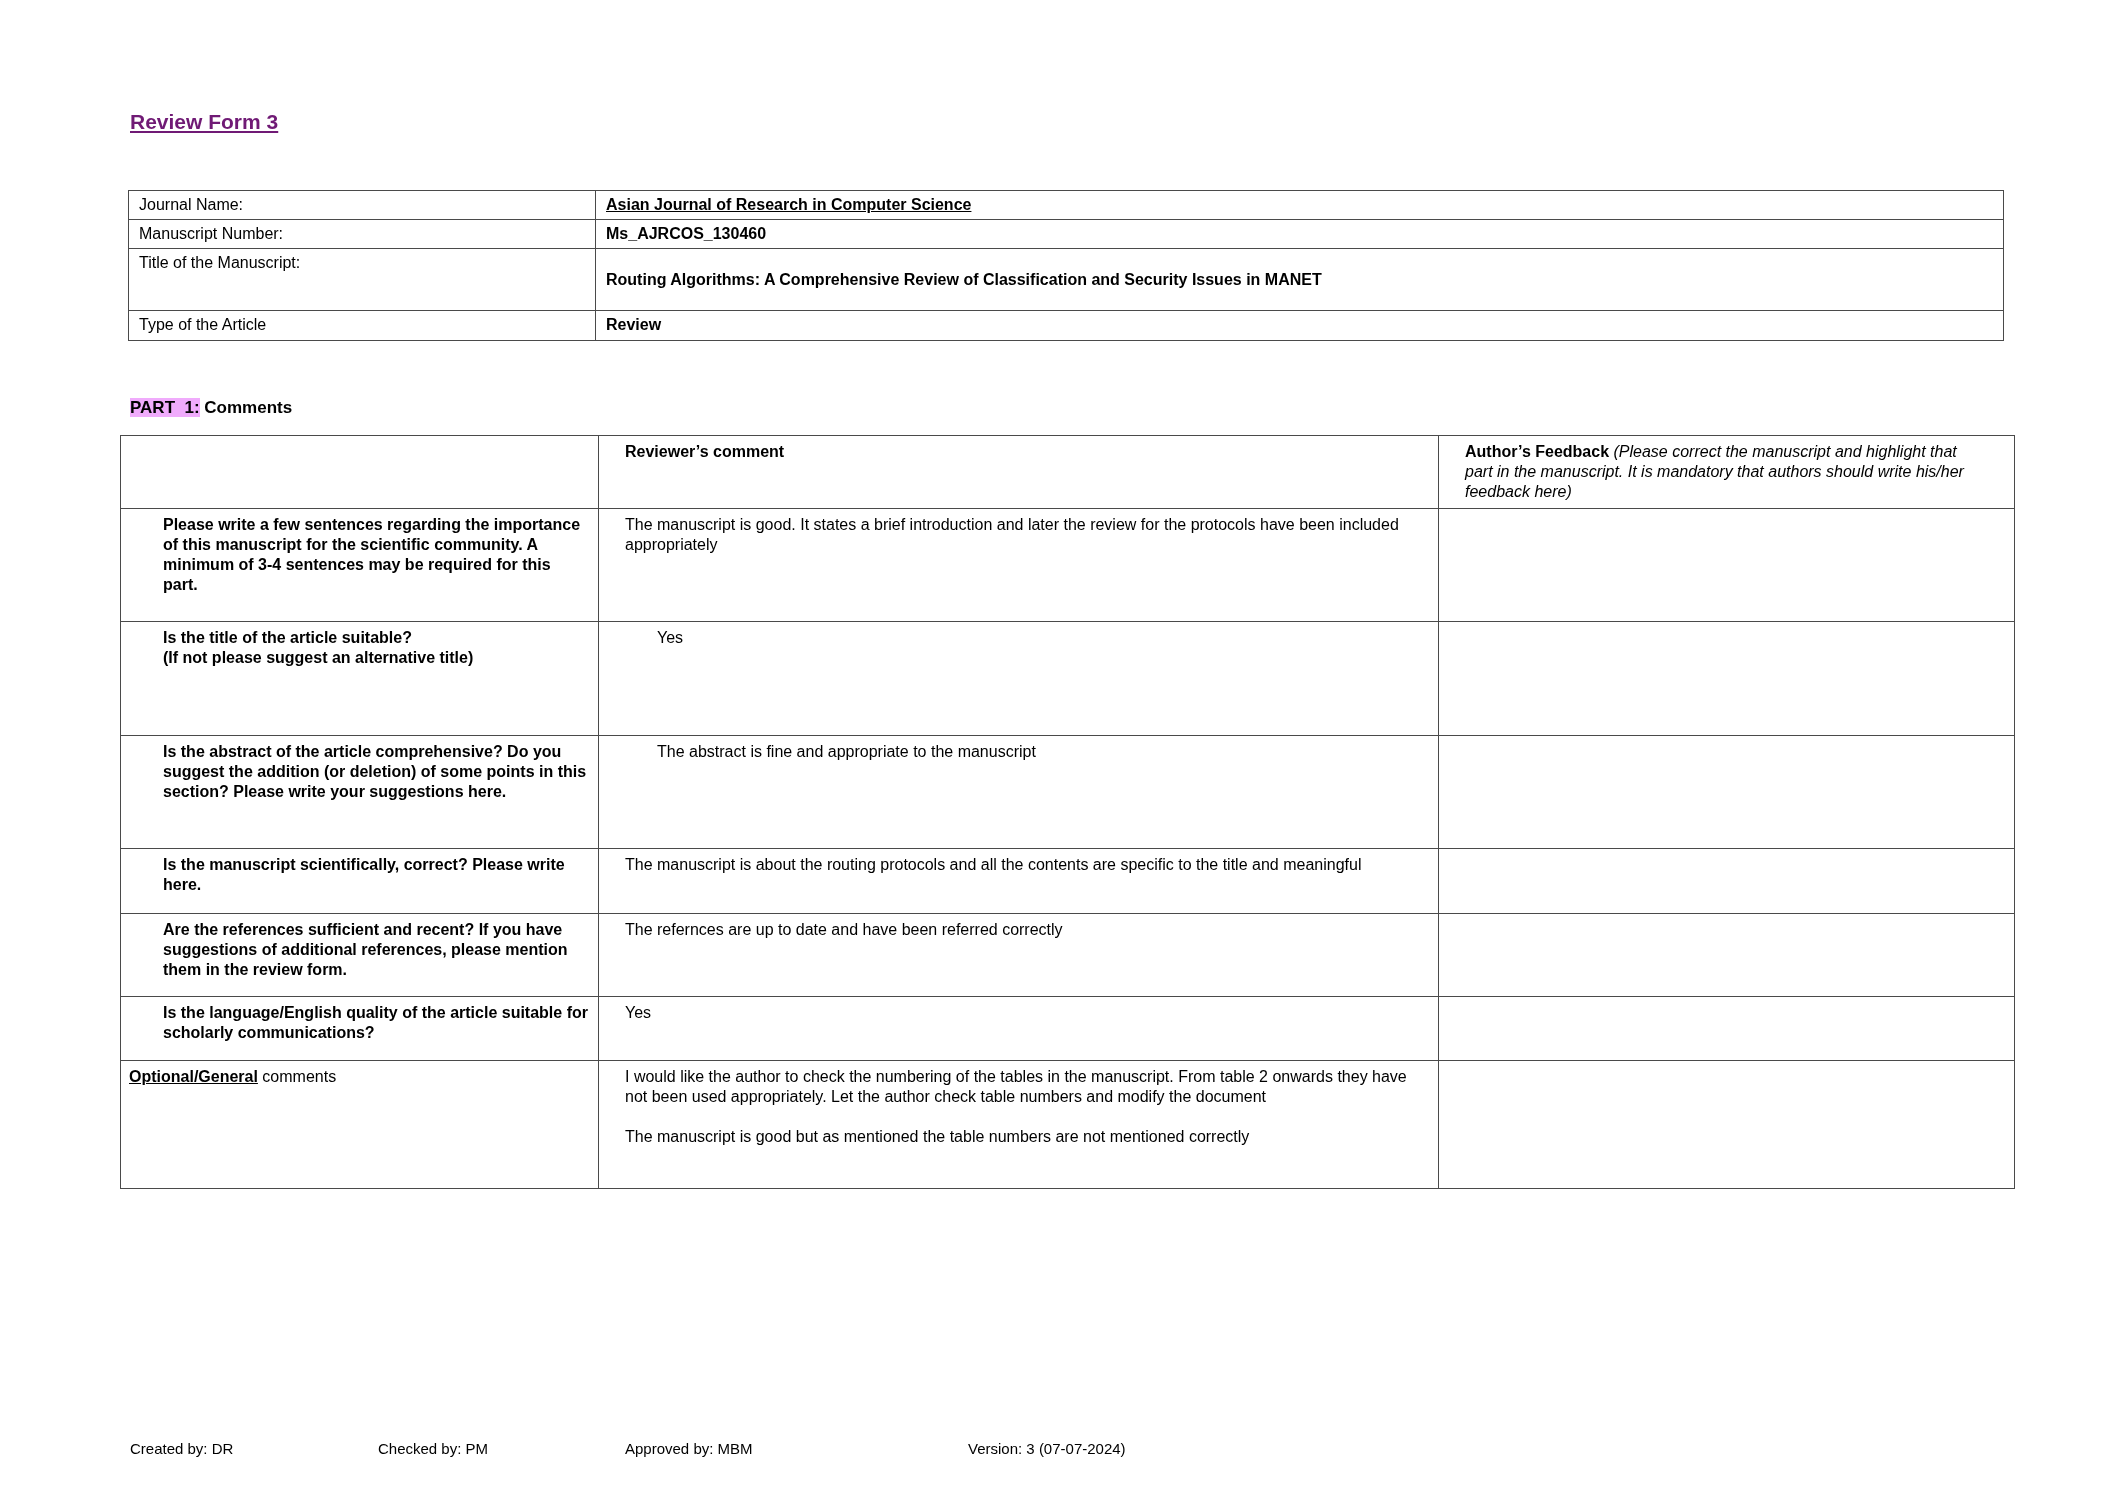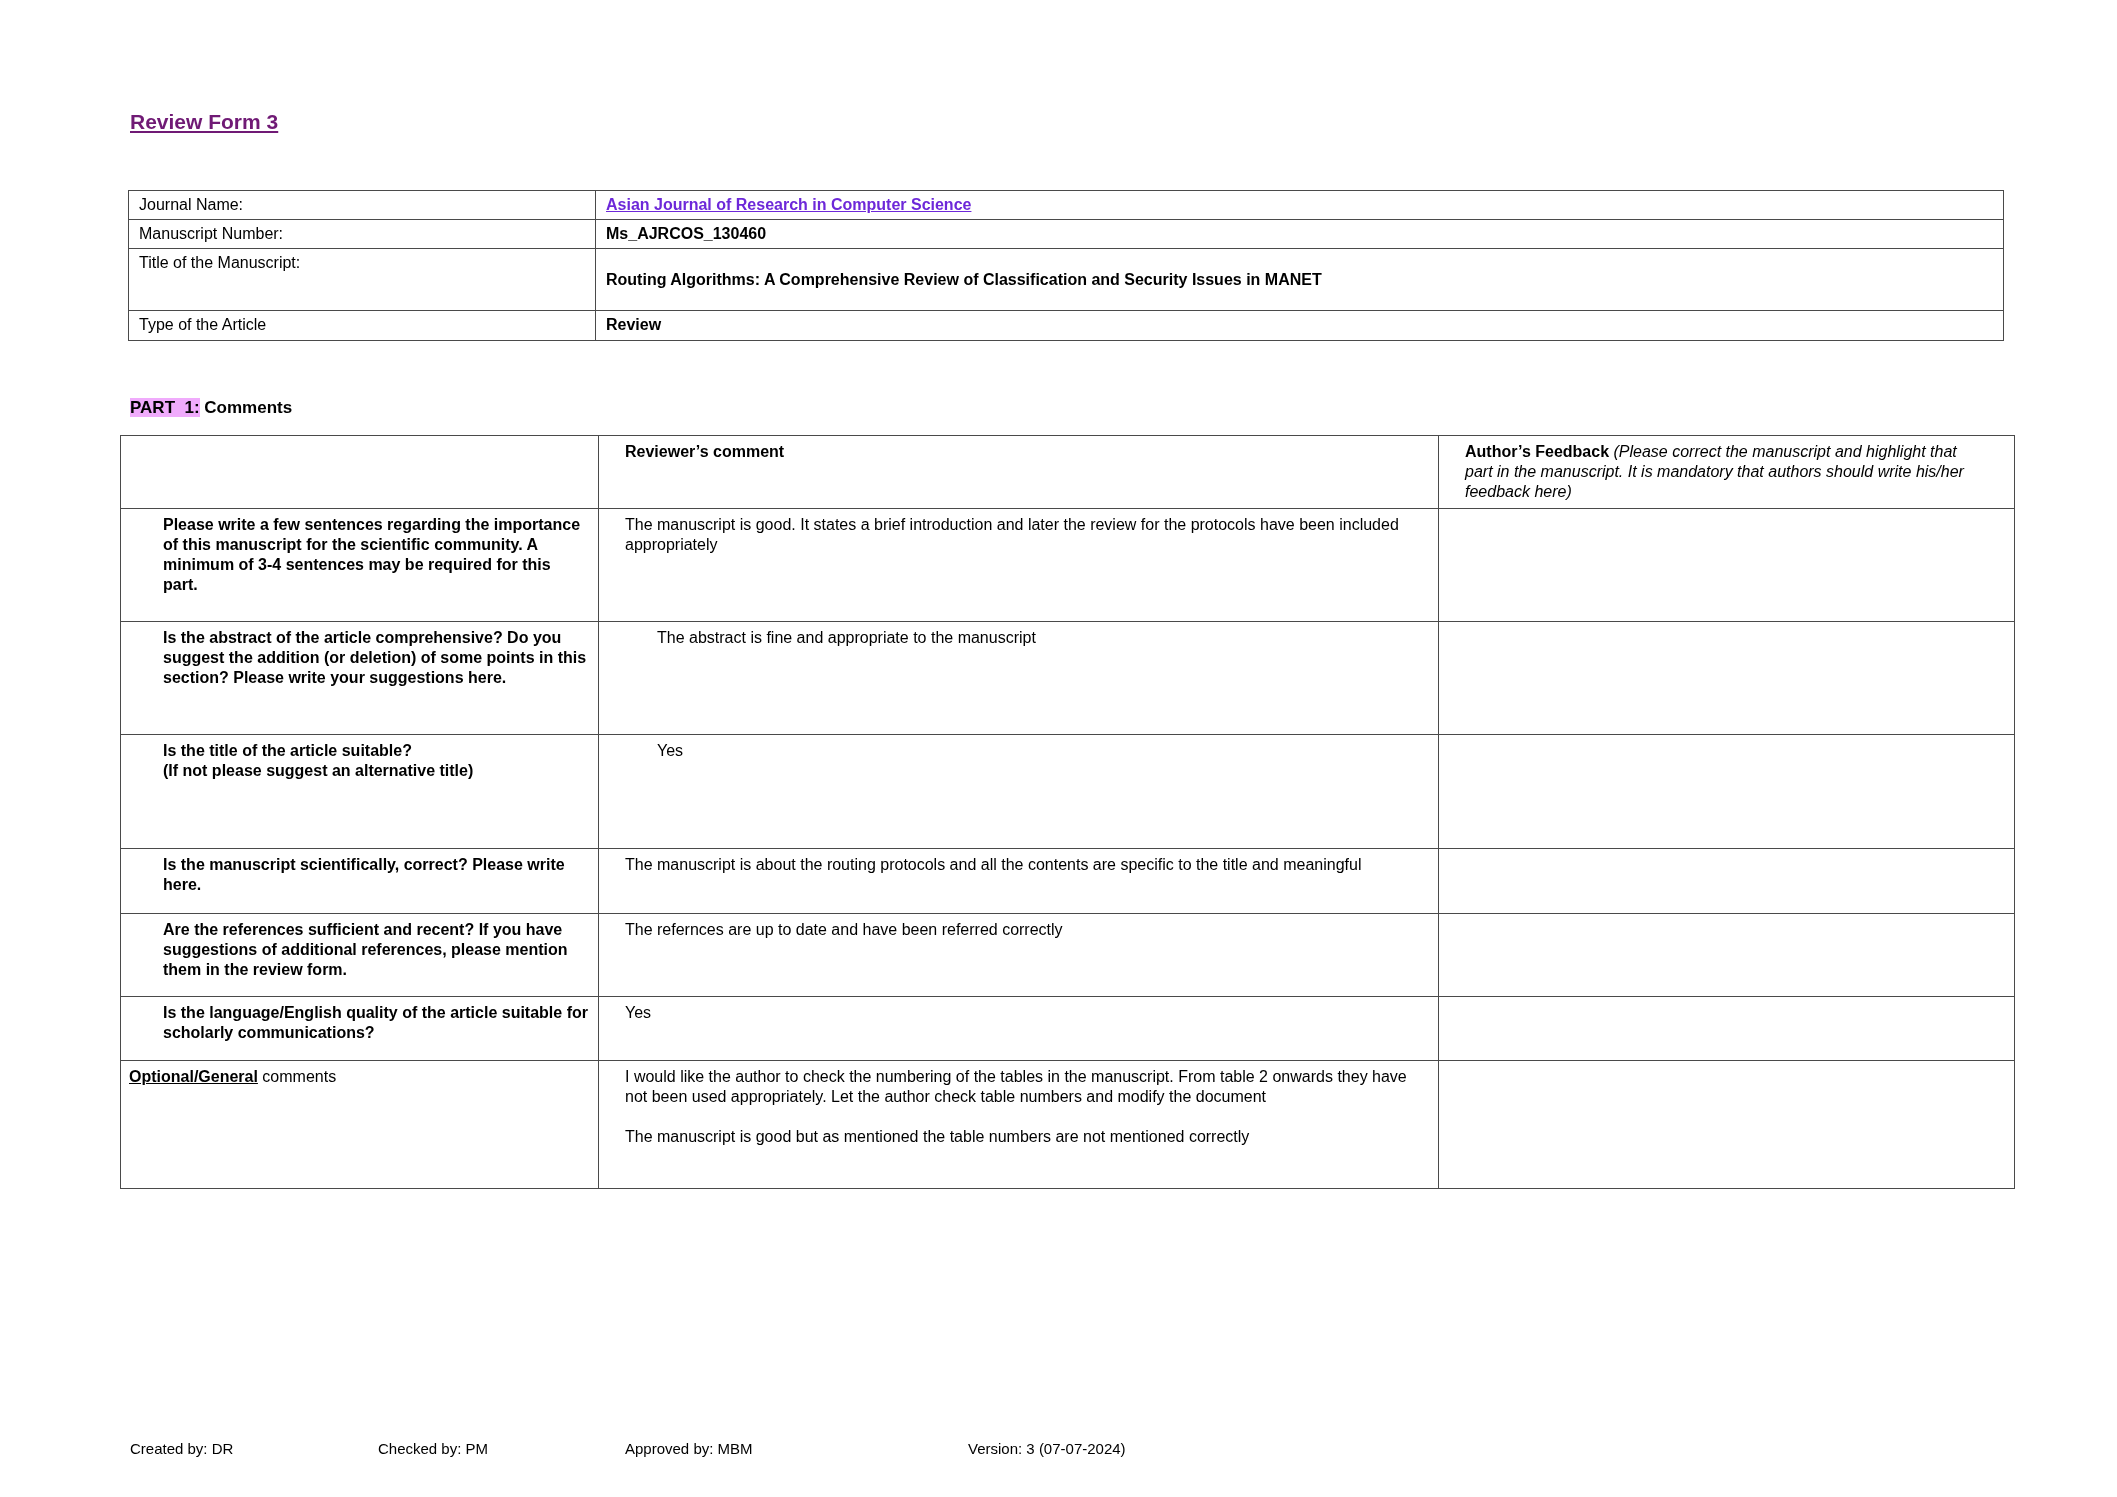--- a/index.html
+++ b/index.html
@@ -34,21 +34,21 @@
   }
   
   .meta-table {
     position: absolute;
     left: 128px; top: 190px;
     width: 1875px;
   }
   .meta-table td { padding: 4px 10px; }
   .meta-label { font-weight: normal; }
   .link {
-    color: #6d28d9;
+    color: #000000;
     font-weight: bold;
     text-decoration: underline;
     cursor: pointer;
     margin-top: 36px;
   }
   .bold { font-weight: bold; }
   .meta-title-value { vertical-align: middle; }
   
   .part-heading {
     position: absolute;
@@ -137,35 +137,35 @@
         <span class="note-italic">(Please correct the manuscript and highlight that part in the manuscript. It is mandatory that authors should write his/her feedback here)</span>
       </td>
     </tr>
 
     <tr style="height:113px">
       <td class="q-cell">Please write a few sentences regarding the importance of this manuscript for the scientific community. A minimum of 3-4 sentences may be required for this part.</td>
       <td class="ans-bold">The manuscript is good. It states a brief introduction and later the review for the protocols have been included appropriately</td>
       <td></td>
     </tr>
 
-    <tr style="height:113px">
-      <td class="q-cell">Is the abstract of the article comprehensive? Do you suggest the addition (or deletion) of some points in this section? Please write your suggestions here.</td>
-      <td>
-        <span class="ans-bold ans-indent">The abstract is fine and appropriate to the manuscript</span>
-      </td>
-      <td></td>
-    </tr>
-
     <tr style="height:114px">
       <td class="q-cell">
         <div>Is the title of the article suitable?</div>
         <div>(If not please suggest an alternative title)</div>
       </td>
       <td>
         <span class="ans-bold ans-indent">Yes</span>
+      </td>
+      <td></td>
+    </tr>
+
+    <tr style="height:113px">
+      <td class="q-cell">Is the abstract of the article comprehensive? Do you suggest the addition (or deletion) of some points in this section? Please write your suggestions here.</td>
+      <td>
+        <span class="ans-bold ans-indent">The abstract is fine and appropriate to the manuscript</span>
       </td>
       <td></td>
     </tr>
 
     <tr style="height:65px">
       <td class="q-cell">Is the manuscript scientifically, correct? Please write here.</td>
       <td>The manuscript is about the routing protocols and all the contents are specific to the title and meaningful</td>
       <td></td>
     </tr>
 

